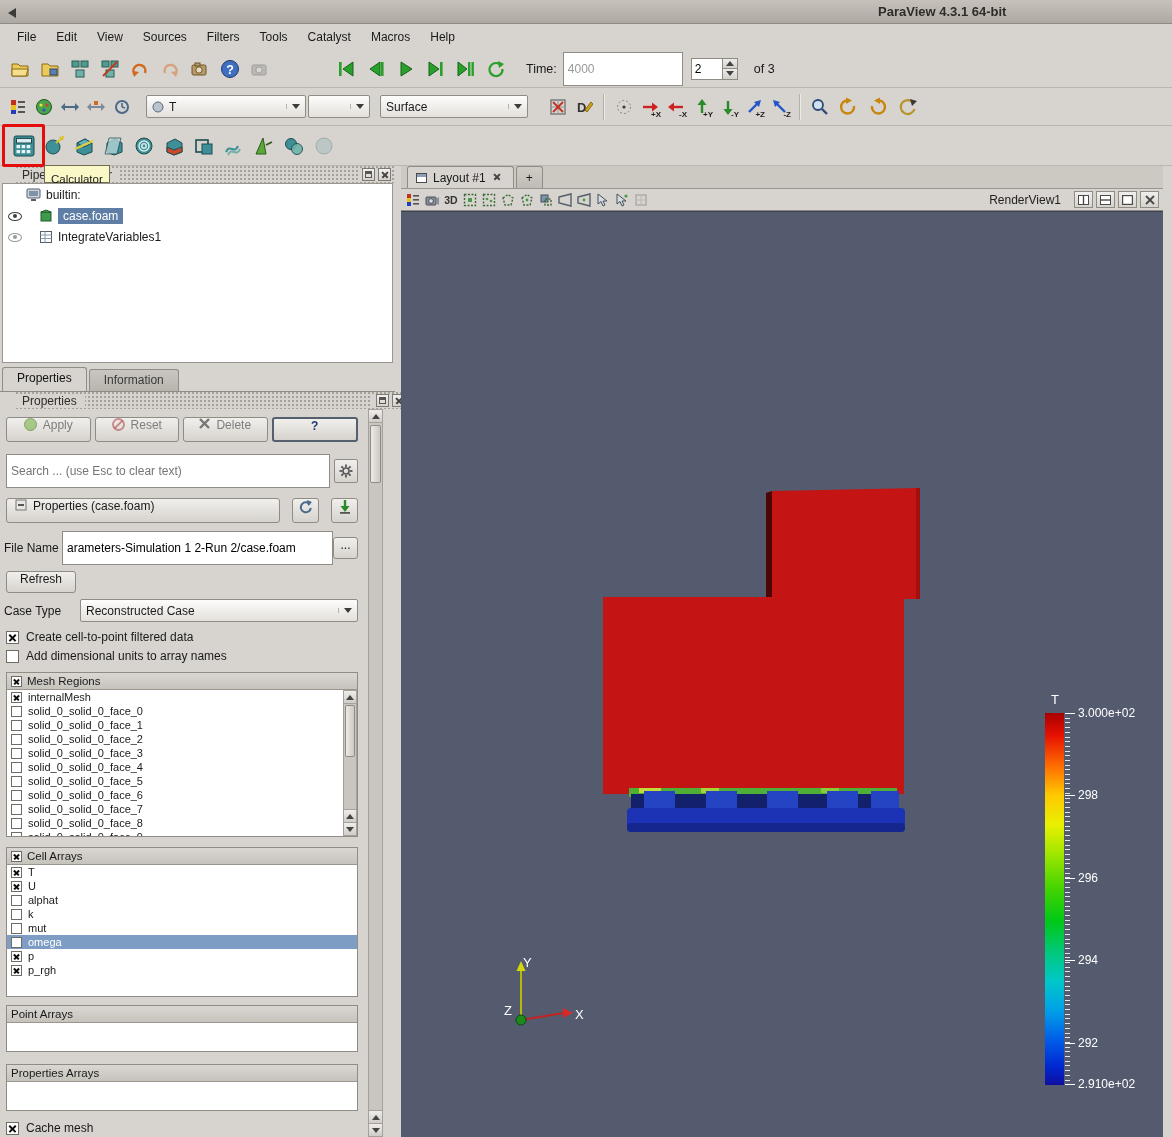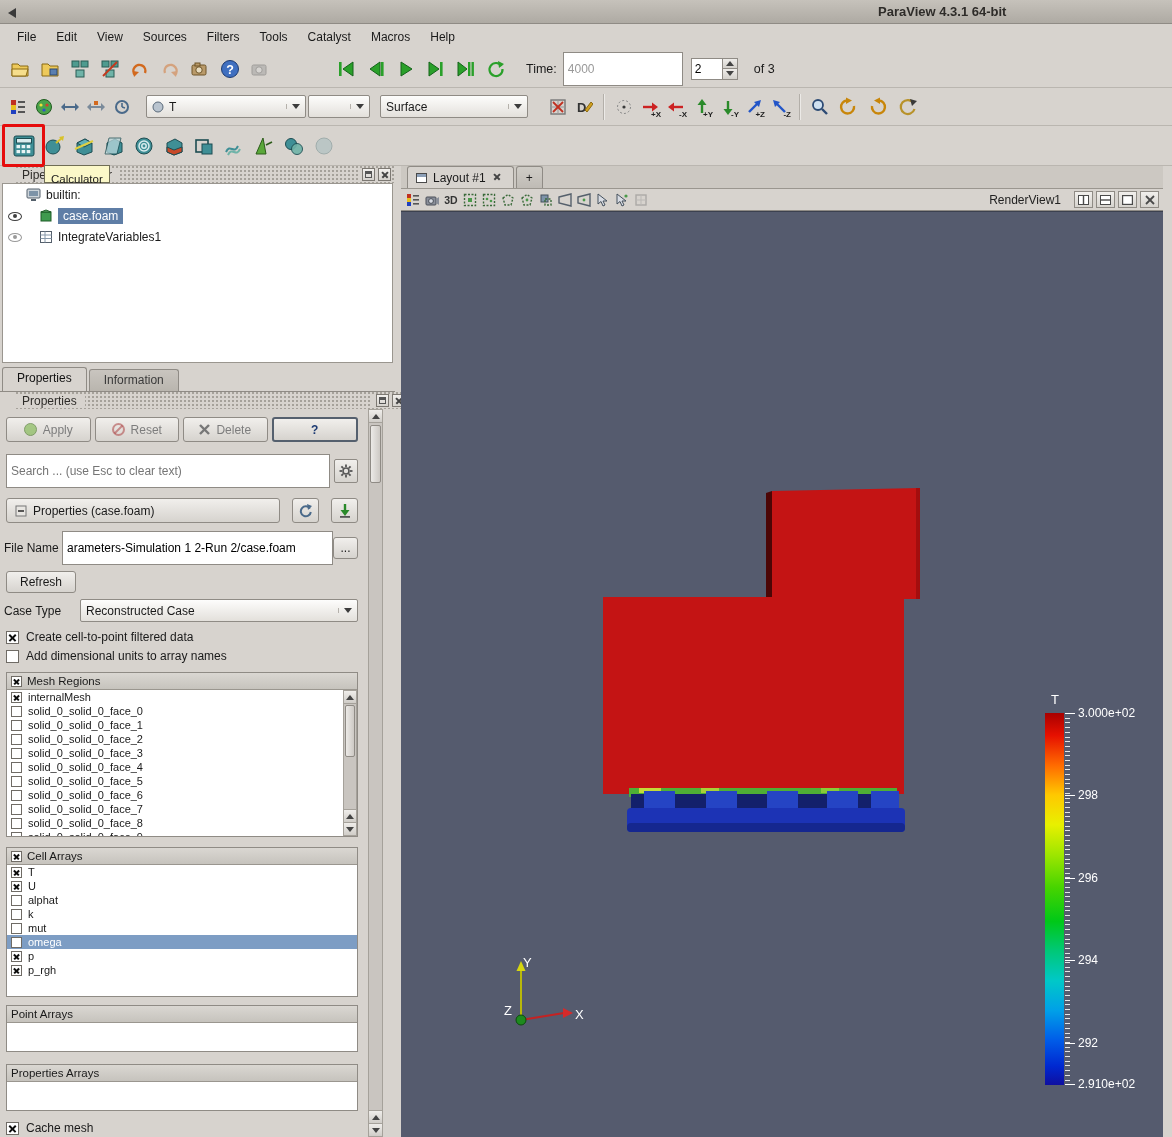--- a/index.html
+++ b/index.html
@@ -92,21 +92,21 @@
   
   .vscroll { position:absolute; right:1px; top:0; bottom:0; width:15px; background:#c9c5c0; border:1px solid #a5a19a; }
   .vs-btn { height:13px; display:flex; align-items:center; justify-content:center;
     background:linear-gradient(#efedea,#d0cdc8); border-bottom:1px solid #a5a19a; }
   .vs-btn.bottom { border-top:1px solid #a5a19a; border-bottom:none; }
   .vs-thumb { position:absolute; left:1px; right:1px; background:linear-gradient(90deg,#eceae7,#cdc9c4);
     border:1px solid #8f8b85; border-radius:2px; }
   .vs-bot-cluster { position:absolute; left:0; right:0; bottom:0; }
 
   
-  .btn { display:flex; align-items:center; justify-content:center; gap:6px; height:25px;
+  .btn { display:flex; justify-content:center; gap:6px; height:25px;
     background:linear-gradient(#f1efec,#d6d3ce); border:1px solid #8f8b85; border-radius:3px; font-size:12px; }
   .btn.dim { color:#7d7d7d; }
   .btn.def { border:2px solid #55606e; }
 
   .row { display:flex; align-items:center; }
   .prop-pad { margin-left:6px; margin-right:26px; }
 
   .cb { width:13px; height:13px; background:#fff; border:1px solid #6f6b65; position:relative; flex:none; }
   .cb.checked::before,.cb.checked::after { content:""; position:absolute; left:1px; top:5px; width:9px; height:1.8px; background:#0d0d0d; }
   .cb.checked::before { transform:rotate(45deg); } .cb.checked::after { transform:rotate(-45deg); }

